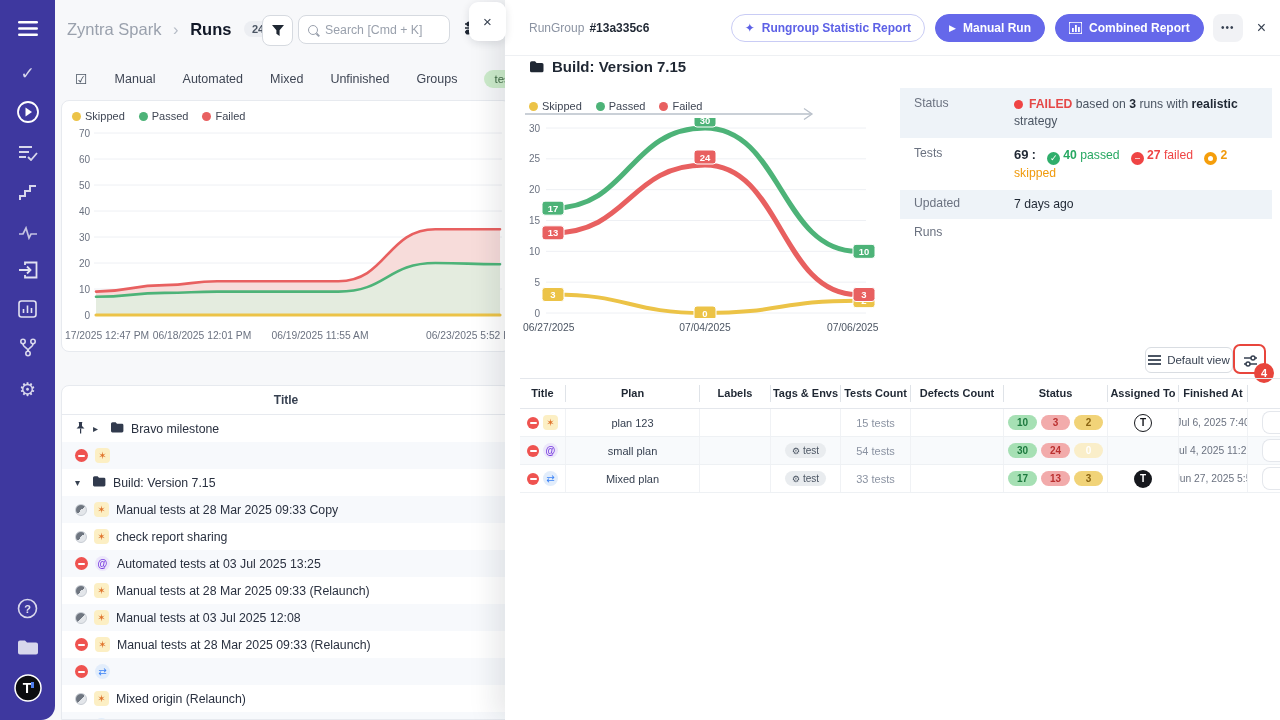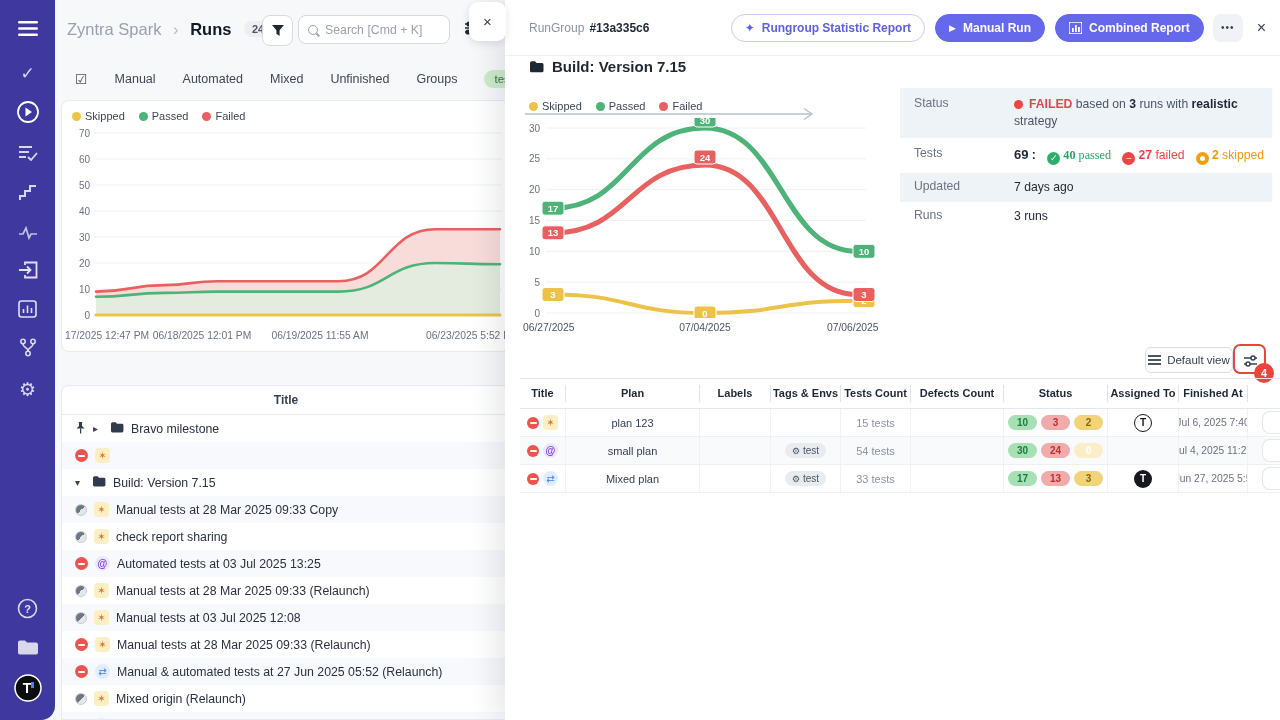--- a/index.html
+++ b/index.html
@@ -81,21 +81,21 @@
   #chartR{position:absolute;left:15px;top:118px;}
   .xlabR{position:absolute;top:322px;font-size:10.3px;color:#4b5563;white-space:nowrap;}
   
   #summary{position:absolute;left:395px;top:88px;width:372px;font-size:12.2px;}
   .srow{display:flex;padding:8px 0 8px 14px;box-sizing:border-box;}
   .srow.tint{background:#eef3f8;}
   .srow .lab{width:100px;color:#6b7280;flex:none;}
   .srow .val{width:258px;color:#4b5563;line-height:17px;}
   .b{font-weight:bold;color:#1f2733;}
   .failtxt{color:#e54848;font-weight:bold;}
-  .ptxt{color:#27a862;font-family:Liberation Serif, serif;} .ftxt{color:#ef4444;} .sktxt{color:#f09a0c;}
+  .ptxt{color:#27a862;} .ftxt{color:#ef4444;} .sktxt{color:#f09a0c;}
   .ic-pass,.ic-fail,.ic-skip{display:inline-flex;width:13px;height:13px;border-radius:50%;
        align-items:center;justify-content:center;color:#fff;font-size:9px;vertical-align:-2px;margin:0 3px 0 8px;}
   .ic-pass{background:#2fae6b;} .ic-fail{background:#ef4444;}
   .ic-skip{background:#f59e0b;position:relative;}
   .ic-skip:after{content:"";width:5px;height:5px;background:#fff;border-radius:50%;}
   .reddot{display:inline-block;width:9px;height:9px;border-radius:50%;background:#ef4444;margin-right:6px;vertical-align:-1px;}
   
   #view-btn{position:absolute;left:640px;top:347px;width:88px;height:26px;border:1px solid #d9dde2;border-radius:6px;
             background:#fff;display:flex;align-items:center;justify-content:center;gap:6px;font-size:11.5px;
             color:#374151;box-sizing:border-box;}
@@ -323,21 +323,20 @@
           <span>Manual tests at 03 Jul 2025 12:08</span>
         </div>
         <div class="lrow">
           <span class="s-failed"></span>
           <span class="k-manual">✶</span>
           <span>Manual tests at 28 Mar 2025 09:33 (Relaunch)</span>
         </div>
         <div class="lrow alt">
           <span class="s-failed"></span>
           <span class="k-mixed">⇄</span>
-          <span>Manual &amp; automated tests at 27 Jun 2025 05:52 (Relaunch)</span>
         </div>
         <div class="lrow">
           <span class="s-neutral"></span>
           <span class="k-manual">✶</span>
           <span>Mixed origin (Relaunch)</span>
         </div>
         <div class="lrow alt">
           <span class="s-neutral"></span>
           <span class="k-mixed">⇄</span>
           <span></span>
@@ -446,21 +445,20 @@
         <span class="ic-fail">–</span><span class="ftxt"><span class="b" style="color:#ef4444">27</span> <span>failed</span></span>
         <span class="ic-skip"></span><span class="sktxt"><span class="b" style="color:#f09a0c">2</span> <span>skipped</span></span>
       </span>
     </div>
     <div class="srow tint" style="padding-top:6px;padding-bottom:6px;">
       <span class="lab">Updated</span>
       <span class="val" style="color:#1f2733;">7 days ago</span>
     </div>
     <div class="srow" style="padding-top:6px;padding-bottom:6px;">
       <span class="lab">Runs</span>
-      <span class="val" style="color:#1f2733;">3 runs</span>
     </div>
   </div>
 
   <div id="view-btn">
     <svg width="13" height="10">
         <g fill="#4b5563">
           <rect y="0" width="13" height="2"></rect>
           <rect y="4" width="13" height="2"></rect>
           <rect y="8" width="13" height="2"></rect>
         </g>

